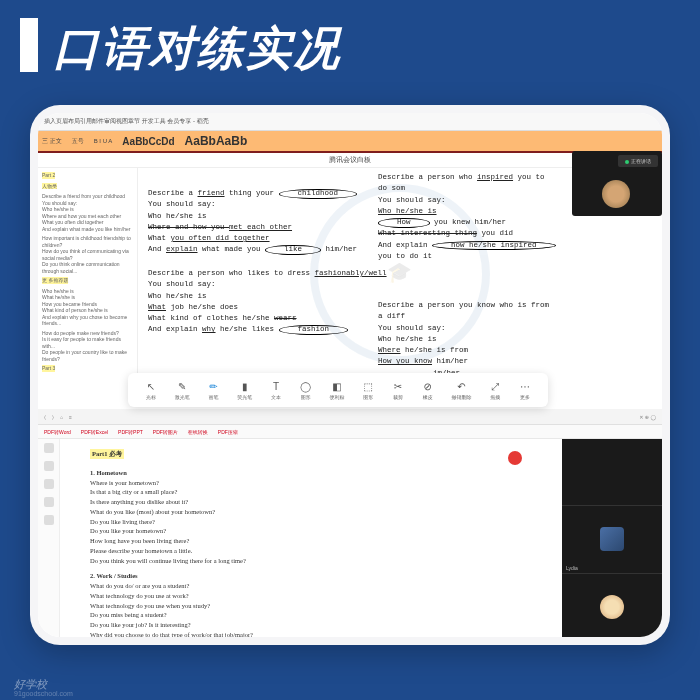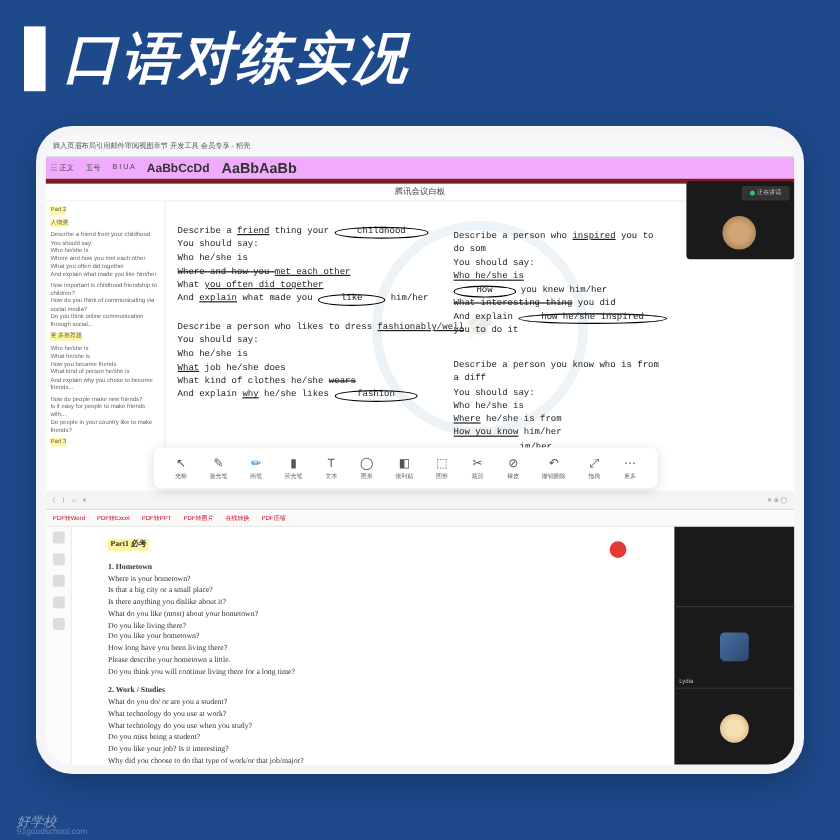--- a/index.html
+++ b/index.html
@@ -1,34 +1,34 @@
 <!DOCTYPE html>
 <html><head>
 <meta charset="utf-8">
 <style>
   *{box-sizing:border-box;margin:0;padding:0}
   body{width:700px;height:700px;background:#1e4a8c;font-family:Arial,"Microsoft YaHei",sans-serif;overflow:hidden;position:relative}
-  .page-title{position:absolute;top:18px;left:20px;display:flex;align-items:center}
+  .page-title{position:absolute;top:18px;left:20px;display:flex;align-items:flex-start}
   .title-bar{width:18px;height:54px;background:#fff;margin-right:15px}
   .title-text{font-size:46px;font-weight:900;color:#fff;letter-spacing:2px;font-style:italic}
   .tablet{position:absolute;top:105px;left:30px;width:640px;height:540px;background:#f5f5f7;border-radius:30px;box-shadow:0 8px 30px rgba(0,0,0,.25);overflow:hidden;padding:8px}
   .screen{width:100%;height:100%;background:#fff;border-radius:22px;position:relative;overflow:hidden}
   .word-bar{height:18px;background:#f8f8f8;border-bottom:1px solid #ddd;font-size:6px;color:#555;padding:2px 6px;display:flex;gap:8px;align-items:center}
-  .word-ribbon{height:22px;background:#f0abfc;border-bottom:4px solid #7f1d1d;padding:2px 4px;font-size:6px;color:#444;display:flex;align-items:center;gap:10px}
+  .word-ribbon{height:22px;background:#fdba74;border-bottom:2px solid #7f1d1d;padding:2px 4px;font-size:6px;color:#444;display:flex;align-items:center;gap:10px}
   .style-preview{font-size:10px;color:#333;font-weight:600}
   .style-preview2{font-size:12px;color:#333;font-weight:700}
   .whiteboard-title{text-align:center;font-size:7px;color:#444;padding:2px 0;border-bottom:1px solid #eee}
   .main-area{position:relative;height:230px;display:flex}
   .outline-panel{width:100px;height:100%;background:#fff;border-right:1px solid #eee;padding:4px;font-size:5px;color:#666;line-height:1.3;overflow:hidden}
   .outline-panel .hl{background:#fff59d;display:inline-block}
   .outline-panel .sec{margin-bottom:4px}
   .doc-area{flex:1;position:relative;padding:6px 10px;font-family:'Courier New',monospace;font-size:7.5px;color:#222;line-height:1.5}
   .doc-area .prompt{position:absolute}
   .p1{top:20px;left:10px;width:210px}
-  .p2{top:24px;left:240px;width:180px}
+  .p2{top:4px;left:240px;width:180px}
   .p3{top:100px;left:10px;width:250px}
   .p4{top:132px;left:240px;width:180px}
   .circ{border:1.5px solid #000;border-radius:50%;padding:0 18px;display:inline-block;line-height:1}
   .und{text-decoration:underline}
   .str{text-decoration:line-through}
   .video-panel{position:absolute;top:38px;right:0;width:90px;height:65px;background:#1a1a1a;border-radius:3px}
   .video-panel .mic{position:absolute;top:4px;right:4px;width:40px;height:12px;background:#333;border-radius:2px;font-size:5px;color:#ccc;text-align:center;line-height:12px}
   .video-panel .mic::before{content:"";width:4px;height:4px;background:#2ecc71;border-radius:50%;display:inline-block;margin-right:2px;vertical-align:middle}
   .video-panel .avatar{position:absolute;bottom:8px;left:30px;width:28px;height:28px;border-radius:50%;background:radial-gradient(circle,#d4a574 40%,#8b6f47 100%)}
   .toolbar{position:absolute;top:260px;left:90px;width:420px;height:34px;background:#fff;border-radius:6px;box-shadow:0 2px 10px rgba(0,0,0,.15);display:flex;align-items:center;justify-content:space-around;padding:0 8px;z-index:5}

